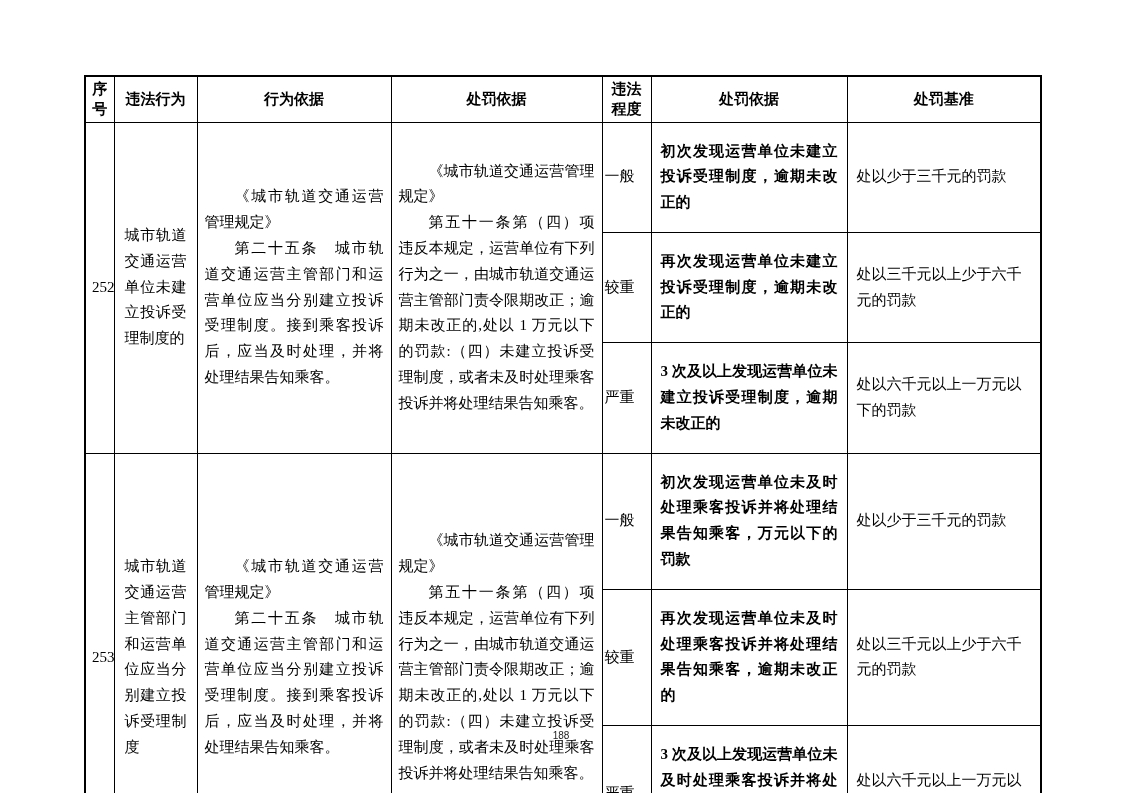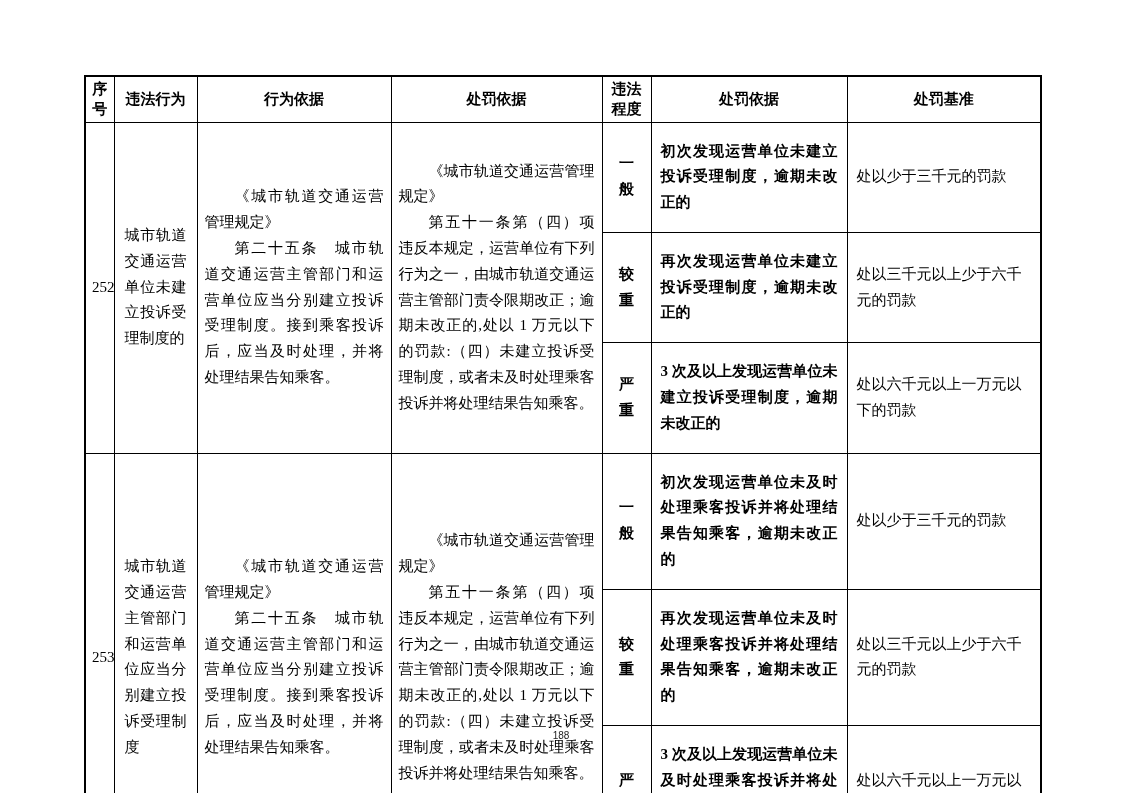--- a/index.html
+++ b/index.html
@@ -54,23 +54,22 @@
   td.cell-basis {
     padding: 4px 7px;
     font-family: Liberation Serif, serif;
   }
   td.cell-basis p {
     margin: 0;
     text-indent: 2em;
     text-align: justify;
   }
   td.cell-degree {
-    text-align: center;
-    padding: 16px;
-    font-weight: bold;
+    text-align: left;
+    padding: 2px;
   }
   td.cell-circ {
     text-align: justify;
     padding: 16px 9px;
     font-weight: bold;
   }
   td.cell-penalty {
     text-align: left;
     padding: 4px 9px;
     margin-top: 33px;
@@ -154,21 +153,21 @@
         <td rowspan="3" class="cell-behavior">城市轨道交通运营主管部门和运营单位应当分别建立投诉受理制度</td>
         <td rowspan="3" class="cell-basis">
           <p>《城市轨道交通运营管理规定》</p>
           <p>第二十五条　城市轨道交通运营主管部门和运营单位应当分别建立投诉受理制度。接到乘客投诉后，应当及时处理，并将处理结果告知乘客。</p>
         </td>
         <td rowspan="3" class="cell-basis">
           <p>《城市轨道交通运营管理规定》</p>
           <p>第五十一条第（四）项　违反本规定，运营单位有下列行为之一，由城市轨道交通运营主管部门责令限期改正；逾期未改正的,处以 1 万元以下的罚款:（四）未建立投诉受理制度，或者未及时处理乘客投诉并将处理结果告知乘客。</p>
         </td>
         <td class="cell-degree">一般</td>
-        <td class="cell-circ">初次发现运营单位未及时处理乘客投诉并将处理结果告知乘客，逾期未改正的</td>
+        <td class="cell-circ">初次发现运营单位未及时处理乘客投诉并将处理结果告知乘客，万元以下的罚款</td>
         <td class="cell-penalty">处以少于三千元的罚款</td>
       </tr>
       <tr class="r253b">
         <td class="cell-degree">较重</td>
         <td class="cell-circ">再次发现运营单位未及时处理乘客投诉并将处理结果告知乘客，逾期未改正的</td>
         <td class="cell-penalty">处以三千元以上少于六千元的罚款</td>
       </tr>
       <tr class="r253c">
         <td class="cell-degree">严重</td>
         <td class="cell-circ">3 次及以上发现运营单位未及时处理乘客投诉并将处理结果告知乘客，逾期未改正的</td>

